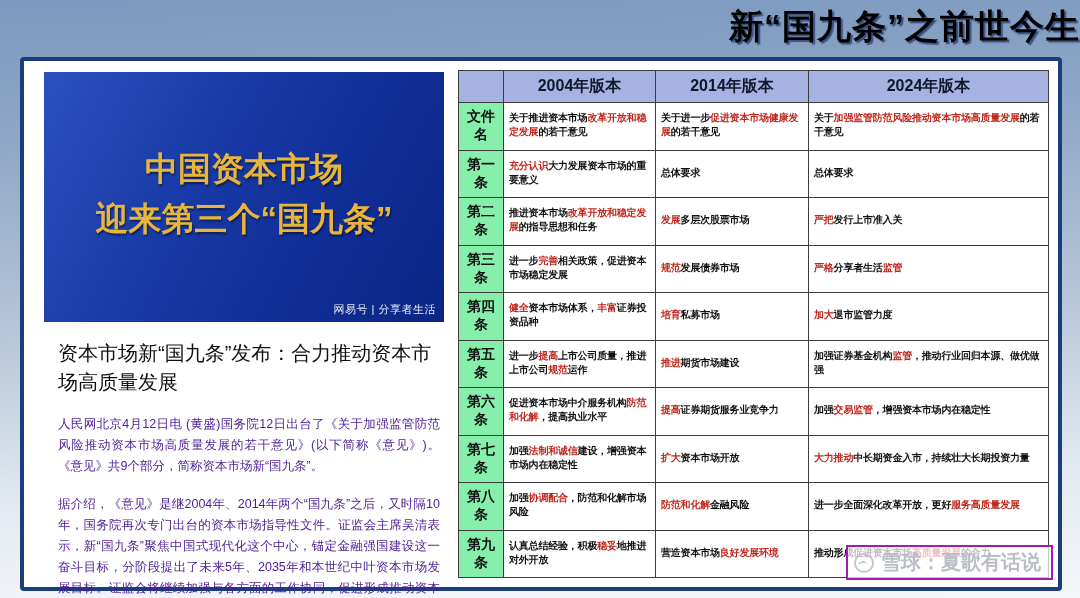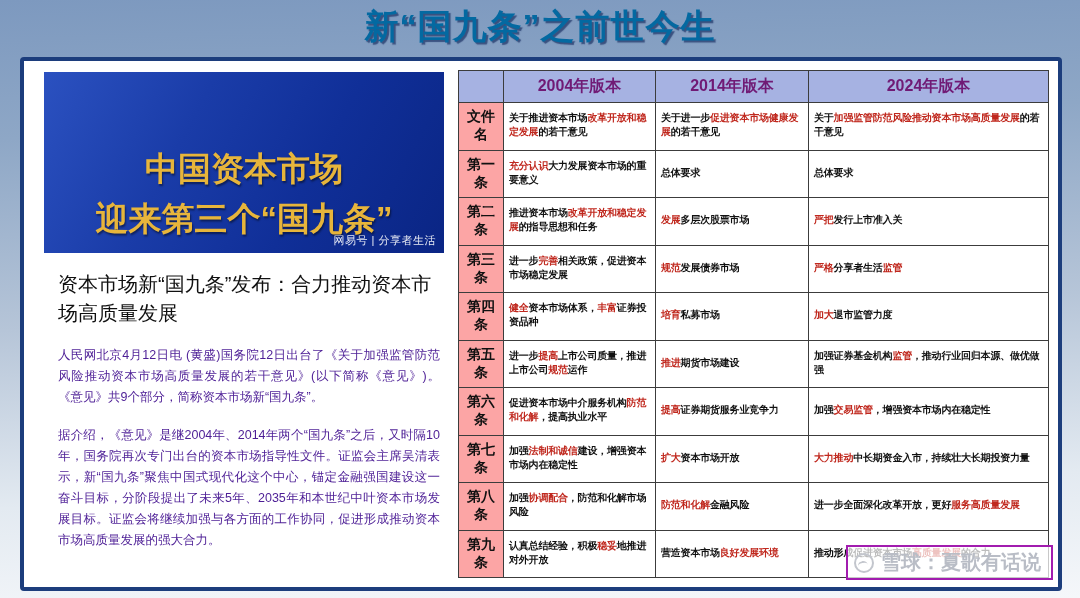--- a/index.html
+++ b/index.html
@@ -3,33 +3,33 @@
 <meta charset="utf-8">
 <style>
   html,body{margin:0;padding:0;}
   body{
     width:1080px;height:598px;overflow:hidden;
     font-family:"Liberation Sans","DejaVu Sans",sans-serif;
     background:linear-gradient(178deg,#7d99bf 0%,#8ea7c6 22%,#b6c5d8 52%,#e3eaf1 80%,#f5f7fa 100%);
     position:relative;
   }
   .page-title{
-    position:absolute;left:0;top:4px;width:1080px;text-align:center;
-    font-size:34px;font-weight:bold;color:#0369a1;letter-spacing:1px;
+    position:absolute;left:0;top:4px;width:1080px;text-align:right;
+    font-size:34px;font-weight:bold;color:#000000;letter-spacing:1px;
     text-shadow:2px 2px 1px rgba(18,40,92,.65);
   }
   .panel{
     position:absolute;left:20px;top:57px;width:1042px;height:534px;
     background:#ffffff;border:4px solid #1c3d7c;border-radius:4px;
     box-sizing:border-box;
   }
   
   .left-col{position:absolute;left:20px;top:11px;width:402px;}
   .hero{
-    position:relative;width:400px;height:181px;
+    position:relative;width:400px;height:250px;
     background:linear-gradient(118deg,#2b51c0 0%,#1a3ca8 35%,#102f98 65%,#0a2584 100%);
     overflow:hidden;
   }
   .hero-text{
     position:absolute;left:0;top:72px;width:100%;text-align:center;
     color:#e7b53b;font-weight:bold;font-size:33px;line-height:50px;
     text-shadow:1px 2px 2px rgba(0,0,0,.45);white-space:nowrap;
   }
   .hero-wm{
     position:absolute;right:8px;bottom:5px;color:rgba(255,255,255,.9);
@@ -47,25 +47,25 @@
   .table-wrap{position:absolute;left:434px;top:9px;}
   table.cmp{
     border-collapse:collapse;table-layout:fixed;width:590px;
     background:#fff;
   }
   table.cmp th,table.cmp td{
     border:1.6px solid #3c3c3c;box-sizing:border-box;
     font-family:"Liberation Sans","DejaVu Sans",sans-serif;
   }
   table.cmp thead th{
-    background:#a6b2e2;height:32px;font-size:16px;font-weight:bold;color:#701a75;
+    background:#a6b2e2;height:32px;font-size:16px;font-weight:bold;color:#0f172a;
     text-align:center;padding:0 2px;
   }
   table.cmp tbody th{
-    background:#fca5a5;font-size:14px;font-weight:700;color:#111;
+    background:#86efac;font-size:14px;font-weight:700;color:#111;
     text-align:center;padding:0 2px;
   }
   table.cmp tbody tr{height:47.5px;}
   table.cmp td{
     font-size:10px;font-weight:700;color:#111;line-height:1.4;
     padding:2px 5px;vertical-align:middle;letter-spacing:-0.2px;font-family:Liberation Mono, monospace;
   }
   .hl{color:#c0281e;}
   
   .brand-wm{

